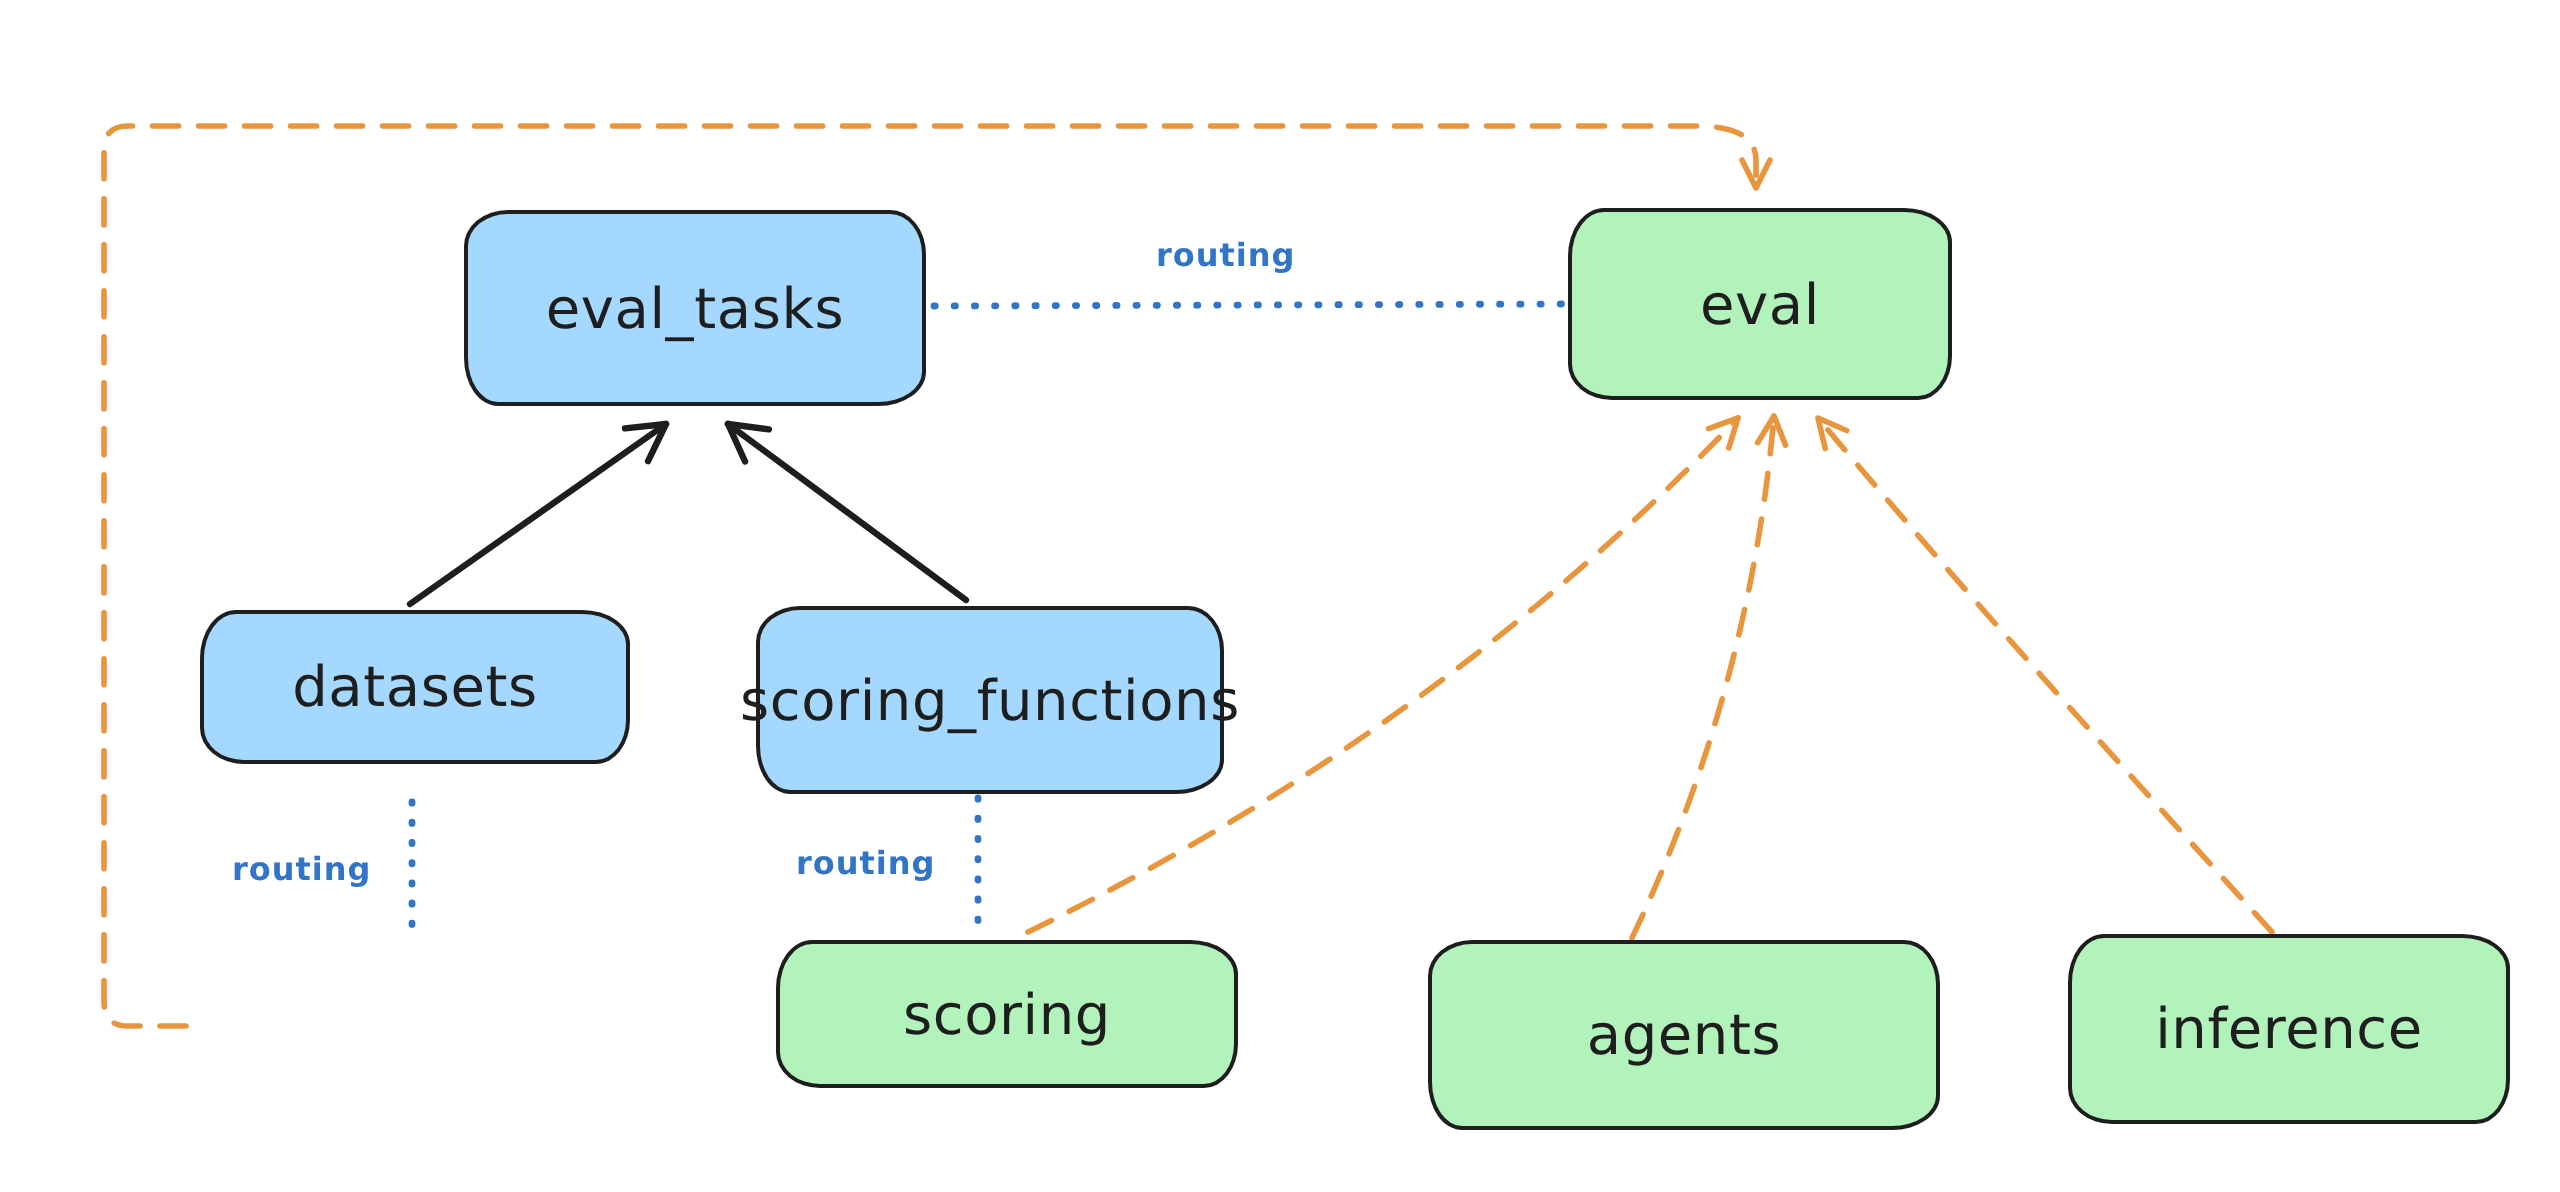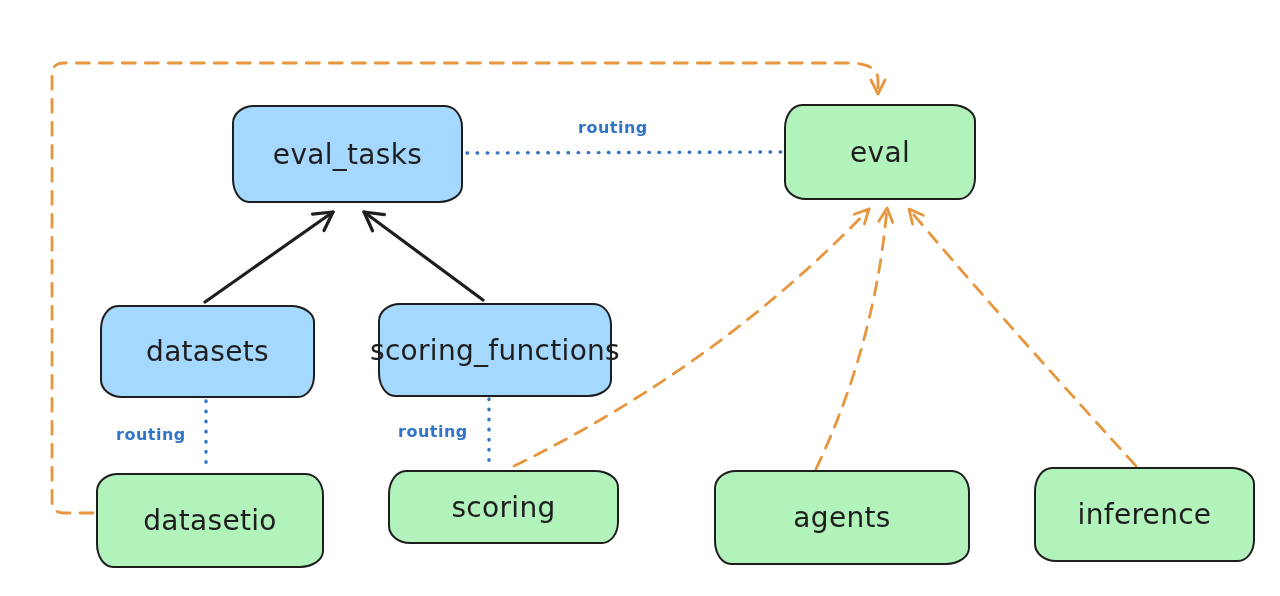--- a/index.html
+++ b/index.html
@@ -51,21 +51,21 @@
     box-sizing: border-box;
   }
   .node.blue  { background: var(--blue_fill, #a5d8ff); }
   .node.green { background: var(--green_fill, #b2f2bb); }
   
   .r1 { border-radius: 22px 18px 24px 17px / 18px 22px 17px 24px; }
   .r2 { border-radius: 18px 24px 17px 22px / 24px 17px 22px 18px; }
 
   #node-eval_tasks        { left: 232px;  top: 105px; width: 231px; height: 98px; }
   #node-eval              { left: 784px;  top: 104px; width: 192px; height: 96px; }
-  #node-datasets          { left: 100px;  top: 305px; width: 215px; height: 93px; }
+  #node-datasets          { left: 100px;  top: 305px; width: 215px; height: 77px; }
   #node-scoring_functions { left: 378px;  top: 303px; width: 234px; height: 94px; }
   #node-datasetio         { left: 96px;   top: 473px; width: 228px; height: 95px; }
   #node-scoring           { left: 388px;  top: 470px; width: 231px; height: 74px; }
   #node-agents            { left: 714px;  top: 470px; width: 256px; height: 95px; }
   #node-inference         { left: 1034px; top: 467px; width: 221px; height: 95px; }
 
   .edge-label {
     position: absolute;
     color: var(--routing_blue, #3274c6);
     font-size: 16px;
@@ -109,23 +109,20 @@
   </div>
   <div class="node green r2" id="node-eval">
     <span>eval</span>
   </div>
   <div class="node blue r2" id="node-datasets">
     <span>datasets</span>
   </div>
   <div class="node blue r1" id="node-scoring_functions">
     <span>scoring_functions</span>
   </div>
-  <div class="node green r1" id="node-datasetio">
-    <span>datasetio</span>
-  </div>
   <div class="node green r2" id="node-scoring">
     <span>scoring</span>
   </div>
   <div class="node green r1" id="node-agents">
     <span>agents</span>
   </div>
   <div class="node green r2" id="node-inference">
     <span>inference</span>
   </div>
 

